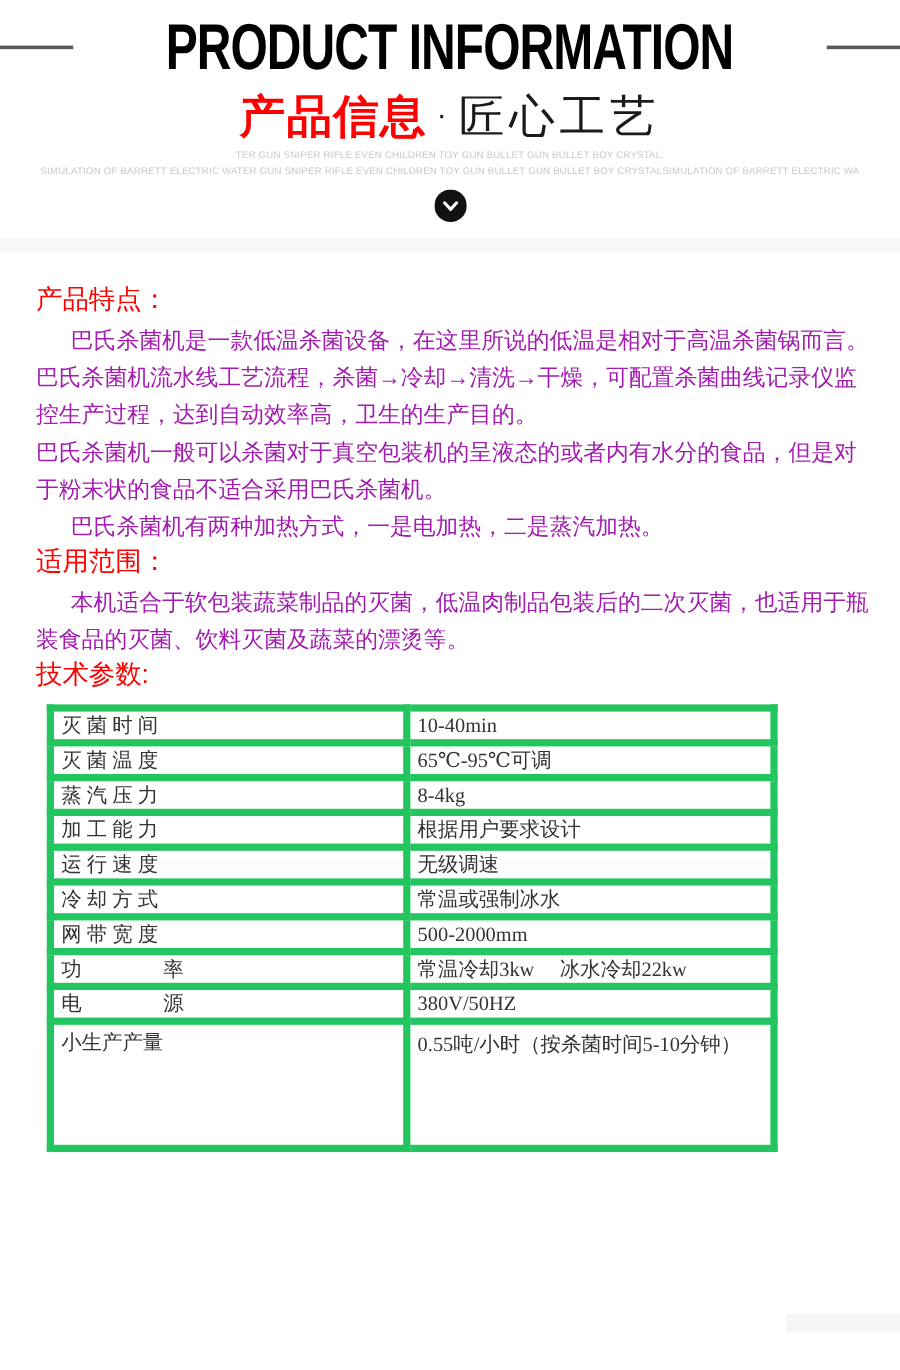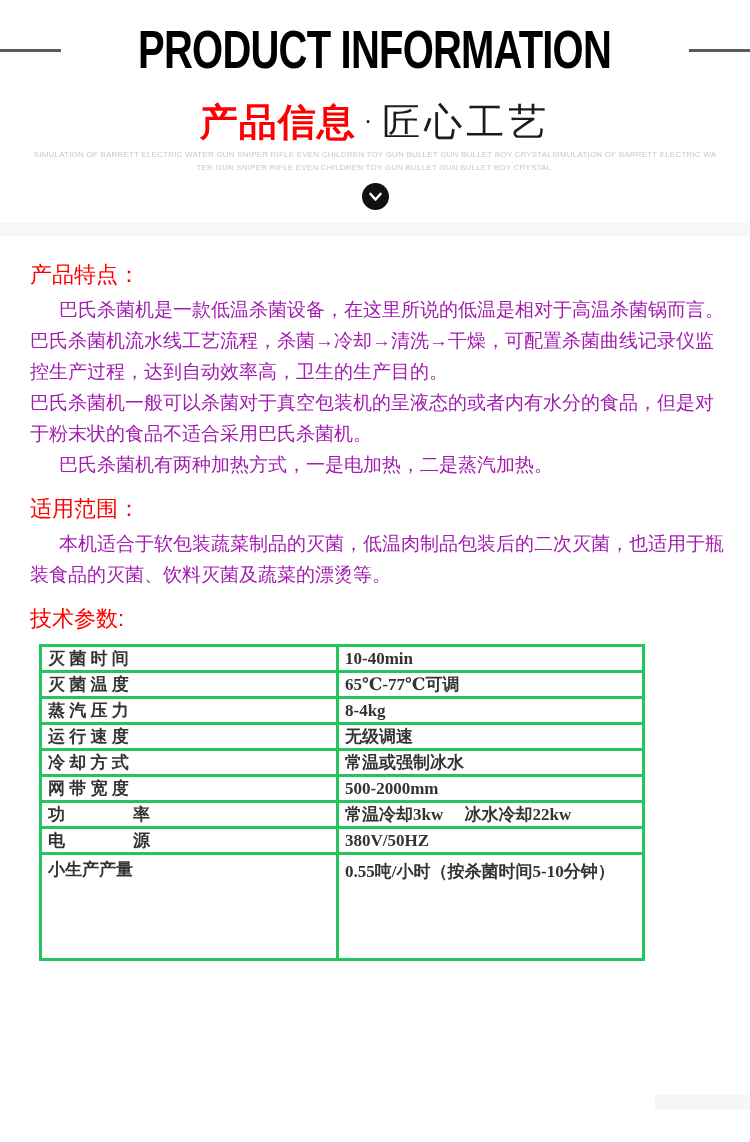--- a/index.html
+++ b/index.html
@@ -15,36 +15,35 @@
   }
 
   
   .header { padding-top: 13px; text-align: center; }
   .title-row {
     display: flex;
     align-items: center;
     justify-content: center;
     gap: 18px;
     height: 52px;
-    margin-top: 11px;
   }
   .dash { display: inline-block; width: 64px; height: 3px; background: #5a5a5a; }
   .title-en {
     display: inline-block;
     font-size: 50px;
     line-height: 1.0;
     font-weight: 900;
     color: #000000;
     letter-spacing: -1px;
     transform: scale(0.80, 1.08);
     transform-origin: center;
     white-space: nowrap;
   }
   .title-cn {
-    margin-top: 24px;
+    margin-top: 10px;
     height: 40px;
     line-height: 40px;
     font-size: 38px;
     white-space: nowrap;
   }
   .cn-red { color: #fe0000; font-weight: bold; letter-spacing: 1px; }
   .cn-sep { color: #222222; font-size: 26px; vertical-align: 6px; margin: 0 10px 0 8px; }
   .cn-dark { color: #1b1b1b; font-weight: 400; letter-spacing: 4px; }
   .subtext {
     margin-top: 8px;
@@ -71,21 +70,21 @@
     padding: 26px 25px 0 30px;
     width: 750px;
   }
   .red-h {
     color: #fe0000;
     font-size: 22px;
     font-weight: normal;
     line-height: 26px;
     margin-bottom: 6px;
   }
-  .red-h.spaced { margin-top: 16px; }
+  .red-h.spaced { margin-top: 0; }
   .content p {
     width: 695px;
     font-size: 19px;
     line-height: 31px;
     color: #a21caf;
     text-align: left;
     word-break: break-all;
   }
   .content p.indent { text-indent: 29px; }
 
@@ -93,26 +92,25 @@
   .spec-table {
     margin: 12px 0 0 9px;
     border-collapse: collapse;
     table-layout: fixed;
     width: 603px;
     font-family: "Liberation Serif", "DejaVu Serif", serif;
     font-size: 17px;
     color: #333333;
   }
   .spec-table td {
-    border: 3px solid #22c55e;
+    border: 6px solid #22c55e;
     height: 26px;
     padding: 0 4px 0 6px;
     vertical-align: middle;
     overflow: hidden;
-    font-weight: bold;
   }
   .spec-table td.lab { width: 297px; white-space: pre; }
   .spec-table td.val { width: 306px; white-space: pre; margin-top: 19px; }
   .spec-table tr.tall td { height: 106px; vertical-align: top; padding-top: 3px; }
   .spec-table tr.tall td.val { white-space: normal; line-height: 28px; }
 
   .scrollbar-fragment {
     position: absolute;
     right: 0;
     top: 1095px;
@@ -129,22 +127,22 @@
   <header class="header">
     <div class="title-row">
       <span class="dash"></span>
       <h1 class="title-en">PRODUCT INFORMATION</h1>
       <span class="dash"></span>
     </div>
     <div class="title-cn">
       <span class="cn-red">产品信息</span><span class="cn-sep">·</span><span class="cn-dark">匠心工艺</span>
     </div>
     <div class="subtext">
+      <div>TER GUN SNIPER RIFLE EVEN CHILDREN TOY GUN BULLET GUN BULLET BOY CRYSTAL.</div>
       <div>SIMULATION OF BARRETT ELECTRIC WATER GUN SNIPER RIFLE EVEN CHILDREN TOY GUN BULLET GUN BULLET BOY CRYSTALSIMULATION OF BARRETT ELECTRIC WA</div>
-      <div>TER GUN SNIPER RIFLE EVEN CHILDREN TOY GUN BULLET GUN BULLET BOY CRYSTAL.</div>
     </div>
     <div class="scroll-circle">
       <svg width="27" height="27" viewBox="0 0 27 27" aria-hidden="true">
         <circle cx="13.5" cy="13.5" r="13.5" fill="#111111"></circle>
         <polyline points="8.5,11 13.5,16.5 18.5,11" fill="none" stroke="#ffffff" stroke-width="2.6" stroke-linecap="round" stroke-linejoin="round"></polyline>
       </svg>
     </div>
   </header>
 
   <div class="strip"></div>
@@ -163,25 +161,29 @@
     <h2 class="red-h spaced">技术参数:</h2>
 
     <table class="spec-table">
       <tbody>
         <tr>
           <td class="lab">灭 菌 时 间</td>
           <td class="val">10-40min</td>
         </tr>
         <tr>
           <td class="lab">灭 菌 温 度</td>
-          <td class="val">65℃-77℃可调</td>
+          <td class="val">65℃-95℃可调</td>
         </tr>
         <tr>
           <td class="lab">蒸 汽 压 力</td>
           <td class="val">8-4kg</td>
+        </tr>
+        <tr>
+          <td class="lab">加 工 能 力</td>
+          <td class="val">根据用户要求设计</td>
         </tr>
         <tr>
           <td class="lab">运 行 速 度</td>
           <td class="val">无级调速</td>
         </tr>
         <tr>
           <td class="lab">冷 却 方 式</td>
           <td class="val">常温或强制冰水</td>
         </tr>
         <tr>

